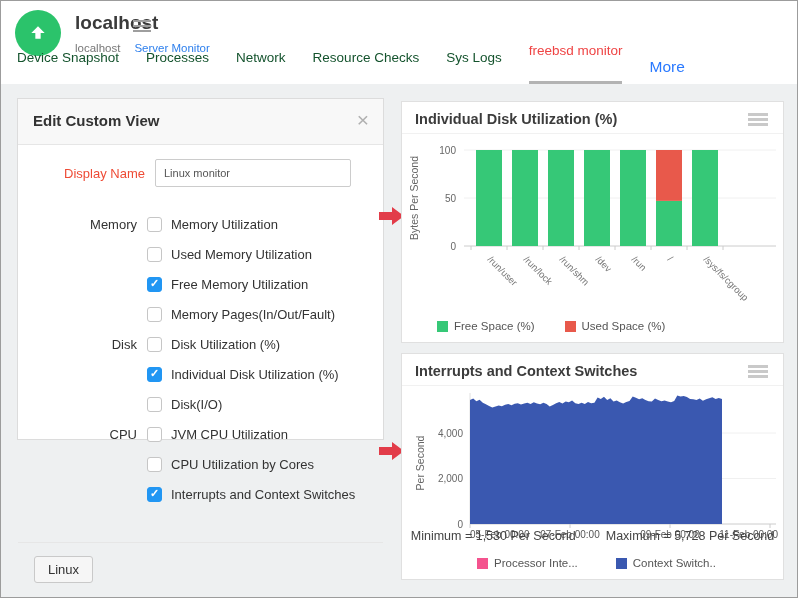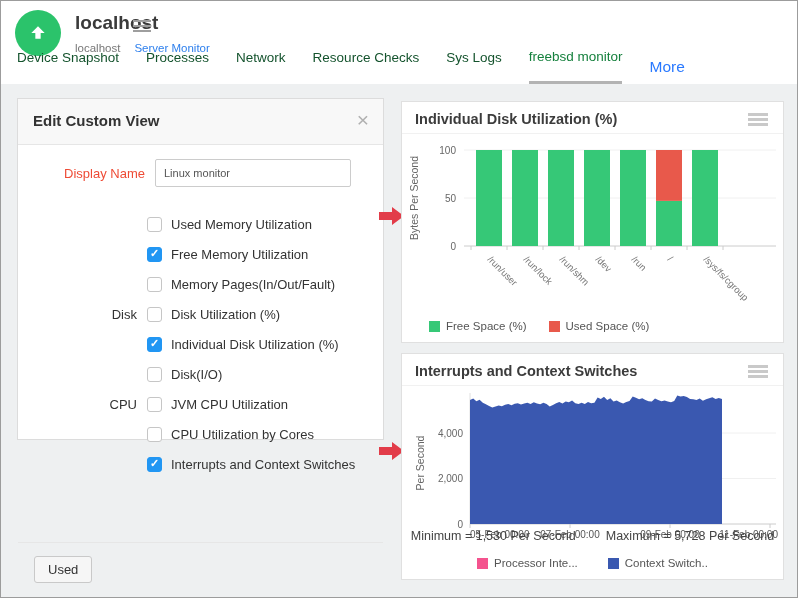--- a/index.html
+++ b/index.html
@@ -13,21 +13,21 @@
   #host-title { position:absolute; left:74px; top:11px; font-size:19px; font-weight:600; color:#3a3a3a; }
   #title-menu { position:absolute; left:132px; top:16px; width:18px; cursor:pointer; }
   #title-menu i { display:block; height:2px; background:#9e9e9e; margin:3px 0; }
   #breadcrumb { position:absolute; left:74px; top:41px; font-size:11.5px; }
   #crumb-host { color:#777; margin-right:14px; }
   #crumb-link { color:#2f80ed; cursor:pointer; }
 
   
   #nav { position:absolute; left:16px; top:52px; height:31px; display:flex; align-items:flex-end; gap:27px; }
   .nav-item { font-size:13.5px; color:#14532d; padding-bottom:19px; cursor:pointer; white-space:nowrap; }
-  .nav-item.active { color:#15803d; border-bottom:3px solid #b3b3b3; padding-bottom:17px; }
+  .nav-item.active { color:#ef4444; border-bottom:3px solid #b3b3b3; padding-bottom:23px; }
   .nav-more { font-size:15.5px; color:#2979ff; padding-bottom:8px; cursor:pointer; }
 
   
   #main { position:absolute; left:0; top:83px; width:100%; height:515px; background:#eef0f1; }
 
   
   #dialog { position:absolute; left:16px; top:14px; width:367px; height:342px; background:#fff; border:1px solid #dcdcdc; }
   #dialog-header { position:relative; height:46px; background:#f8f8f8; border-bottom:1px solid #e6e6e6; }
   #dialog-title { position:absolute; left:15px; top:13px; font-size:15px; font-weight:600; color:#333; }
   #dialog-close { position:absolute; right:14px; top:10px; font-size:21px; color:#b0b0b0; cursor:pointer; line-height:1; }
@@ -54,21 +54,21 @@
   .panel-header { position:relative; height:32px; border-bottom:1px solid #f1f1f1; }
   .panel-title { position:absolute; left:13px; top:9px; font-size:14.5px; font-weight:600; color:#3c3c3c; }
   .panel-menu { position:absolute; right:15px; top:11px; width:20px; cursor:pointer; }
   .panel-menu i { display:block; height:3px; background:#c9c9c9; margin:0 0 2px 0; }
   .chart-svg { display:block; }
   #disk-chart { margin-top:4px; }
   #interrupts-chart { margin-top:2px; }
   #disk-legend { position:absolute; left:27px; bottom:10px; display:flex; gap:22px; }
   #minmax-row { position:absolute; left:0; bottom:36px; width:100%; display:flex; justify-content:center; gap:30px; font-size:12.5px; color:#444; }
   #int-legend { position:absolute; left:0; bottom:10px; width:100%; display:flex; justify-content:center; gap:30px; }
-  .legend-item { display:flex; align-items:center; gap:6px; font-size:11.5px; color:#555; }
+  .legend-item { display:flex; align-items:center; gap:6px; font-size:11.5px; color:#555;margin-left:8px; }
   .legend-swatch { width:11px; height:11px; display:inline-block; }
 </style>
 </head>
 <body>
 
 <div id="screen">
 
   <div id="header">
     <div id="logo">
       <svg width="20" height="20" viewBox="0 0 24 24">
@@ -101,20 +101,25 @@
       <div id="dialog-header">
         <div id="dialog-title">Edit Custom View</div>
         <div id="dialog-close">×</div>
       </div>
       <div id="display-name-row">
         <label id="display-name-label">Display Name</label>
         <input id="display-name-input" type="text" value="Linux monitor" style="">
       </div>
       <div id="option-list">
           <div class="opt-row">
+            <span class="grp-cell">Memory</span>
+            <span class="cbox" data-glyph="✓"></span>
+            <span class="opt-label">Memory Utilization</span>
+          </div>
+          <div class="opt-row">
             <span class="grp-cell"></span>
             <span class="cbox" data-glyph="✓"></span>
             <span class="opt-label">Used Memory Utilization</span>
           </div>
           <div class="opt-row">
             <span class="grp-cell"></span>
             <span class="cbox checked" data-glyph="✓"></span>
             <span class="opt-label">Free Memory Utilization</span>
           </div>
           <div class="opt-row">
@@ -147,21 +152,21 @@
             <span class="cbox" data-glyph="✓"></span>
             <span class="opt-label">CPU Utilization by Cores</span>
           </div>
           <div class="opt-row">
             <span class="grp-cell"></span>
             <span class="cbox checked" data-glyph="✓"></span>
             <span class="opt-label">Interrupts and Context Switches</span>
           </div>
         </div>
       <div id="dialog-footer">
-        <button id="save-btn">Used</button>
+        <button id="save-btn">Linux</button>
       </div>
     </div>
 
     <svg class="annot-arrow" style="left:378px; top:123px;" viewBox="0 0 25 18">
       <polygon points="0,5 13,5 13,0 25,9 13,18 13,13 0,13" fill="#e23c49"></polygon>
     </svg>
     <svg class="annot-arrow" style="left:378px; top:358px;" viewBox="0 0 25 18">
       <polygon points="0,5 13,5 13,0 25,9 13,18 13,13 0,13" fill="#e23c49"></polygon>
     </svg>
 

